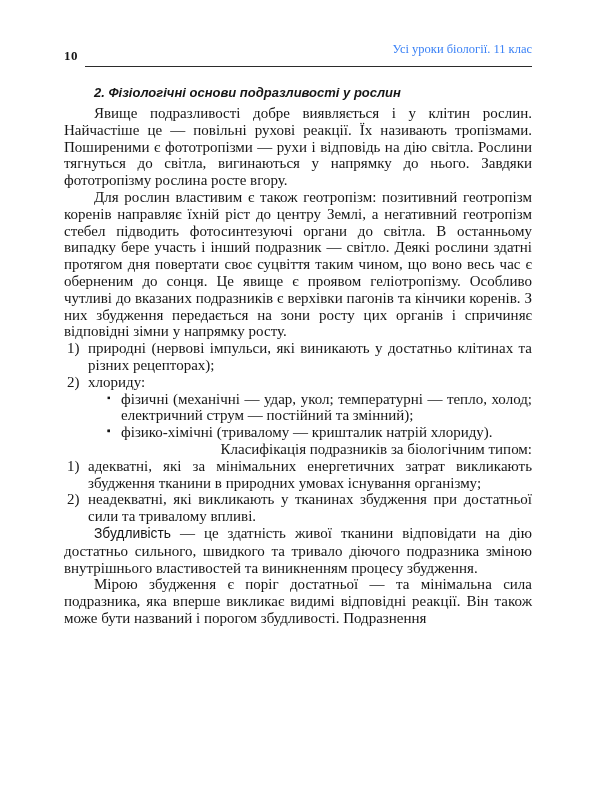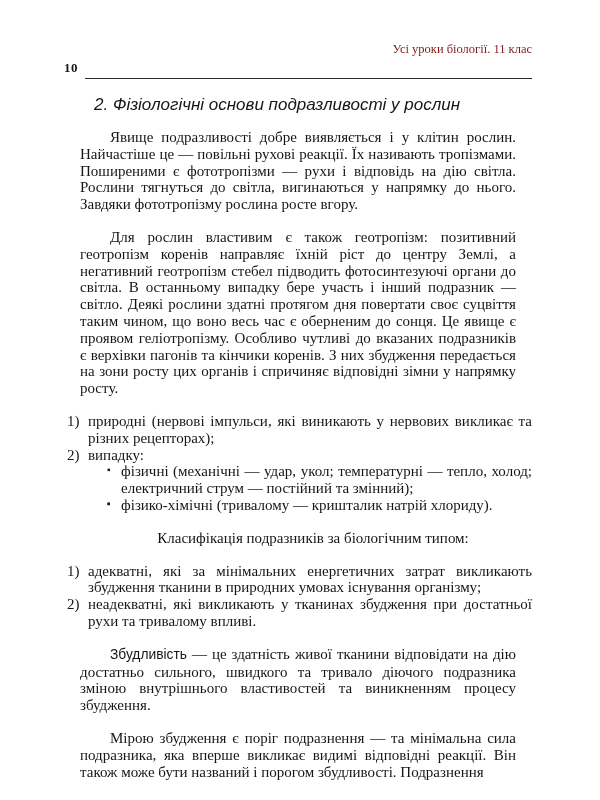--- a/index.html
+++ b/index.html
@@ -30,45 +30,45 @@
     font-size: 13px;
     padding-bottom: 3px;
     letter-spacing: 0.5px;
   }
   .header-rule {
     flex: 1;
     margin-left: 7px;
     text-align: right;
     font-size: 12.5px;
     border-bottom: 1.5px solid #2b2b2b;
-    padding-bottom: 21px;
-    color: #7f1d1d;
+    padding-bottom: 9px;
+    color: #3b82f6;
   }
   
   .body-text {
     font-size: 15px;
     line-height: 16.8px;
     text-align: justify;
   }
   h2.section-heading {
     font-family: "Liberation Sans", sans-serif;
     font-style: italic;
-    font-weight: normal;
-    font-size: 17px;
+    font-weight: bold;
+    font-size: 13px;
     line-height: 17px;
     margin: 0 0 4px 30px;
     text-align: left;
   }
   h2.first-heading  { margin-top: 17px; }
   h2.second-heading { margin-top: 10px; }
   p.para {
-    margin: 16px;
+    margin: 0;
     text-indent: 30px;
   }
-  p.no-justify { text-align: center; }
+  p.no-justify { text-align: right; }
   .list-item {
     position: relative;
     padding-left: 24px;
     margin: 0;
   }
   .list-item .marker {
     position: absolute;
     left: 3px;
     top: 0;
   }
@@ -105,26 +105,26 @@
     <h2 class="section-heading first-heading">2. Фізіологічні основи подразливості у рослин</h2>
 
     <p class="para">Явище подразливості добре виявляється і у клітин рослин. Найчастіше це — повільні рухові реакції. Їх називають тропізмами. Поширеними є фототропізми — рухи і відповідь на дію світла. Рослини тягнуться до світла, вигинаються у напрямку до нього. Завдяки фототропізму рослина росте вгору.</p>
 
     <p class="para">Для рослин властивим є також геотропізм: позитивний геотропізм коренів направляє їхній ріст до центру Землі, а негативний геотропізм стебел підводить фотосинтезуючі органи до світла. В останньому випадку бере участь і інший подразник — світло. Деякі рослини здатні протягом дня повертати своє суцвіття таким чином, що воно весь час є оберненим до сонця. Це явище є проявом геліотропізму. Особливо чутливі до вказаних подразників є верхівки пагонів та кінчики коренів. З них збудження передається на зони росту цих органів і спричиняє відповідні зімни у напрямку росту.</p>
 
 
 
     <div class="list-item">
       <span class="marker">1)</span>
-      <span>природні (нервові імпульси, які виникають у нервових викликає та різних рецепторах);</span>
+      <span>природні (нервові імпульси, які виникають у достатньо клітинах та різних рецепторах);</span>
     </div>
 
     <div class="list-item">
       <span class="marker">2)</span>
-      <span>випадку:</span>
+      <span>хлориду:</span>
     </div>
 
     <div class="sub-item">
       <span class="bullet">▪</span>
       <span>фізичні (механічні — удар, укол; температурні — тепло, холод; електричний струм — постійний та змінний);</span>
     </div>
 
     <div class="sub-item">
       <span class="bullet">▪</span>
     </div>
@@ -136,23 +136,23 @@
 
     <p class="para no-justify">Класифікація подразників за біологічним типом:</p>
 
     <div class="list-item">
       <span class="marker">1)</span>
       <span>адекватні, які за мінімальних енергетичних затрат викликають збудження тканини в природних умовах існування організму;</span>
     </div>
 
     <div class="list-item">
       <span class="marker">2)</span>
-      <span>неадекватні, які викликають у тканинах збудження при достатньої рухи та тривалому впливі.</span>
+      <span>неадекватні, які викликають у тканинах збудження при достатньої сили та тривалому впливі.</span>
     </div>
 
     <p class="para">
       <span class="term">Збудливість</span><span> — це здатність живої тканини відповідати на дію достатньо сильного, швидкого та тривало діючого подразника зміною внутрішнього властивостей та виникненням процесу збудження.</span>
     </p>
 
-    <p class="para">Мірою збудження є поріг подразнення — та мінімальна сила подразника, яка вперше викликає видимі відповідні реакції. Він також може бути названий і порогом збудливості. Подразнення</p>
+    <p class="para">Мірою збудження є поріг достатньої — та мінімальна сила подразника, яка вперше викликає видимі відповідні реакції. Він також може бути названий і порогом збудливості. Подразнення</p>
 
   </main>
 </div>
 
 </body></html>

